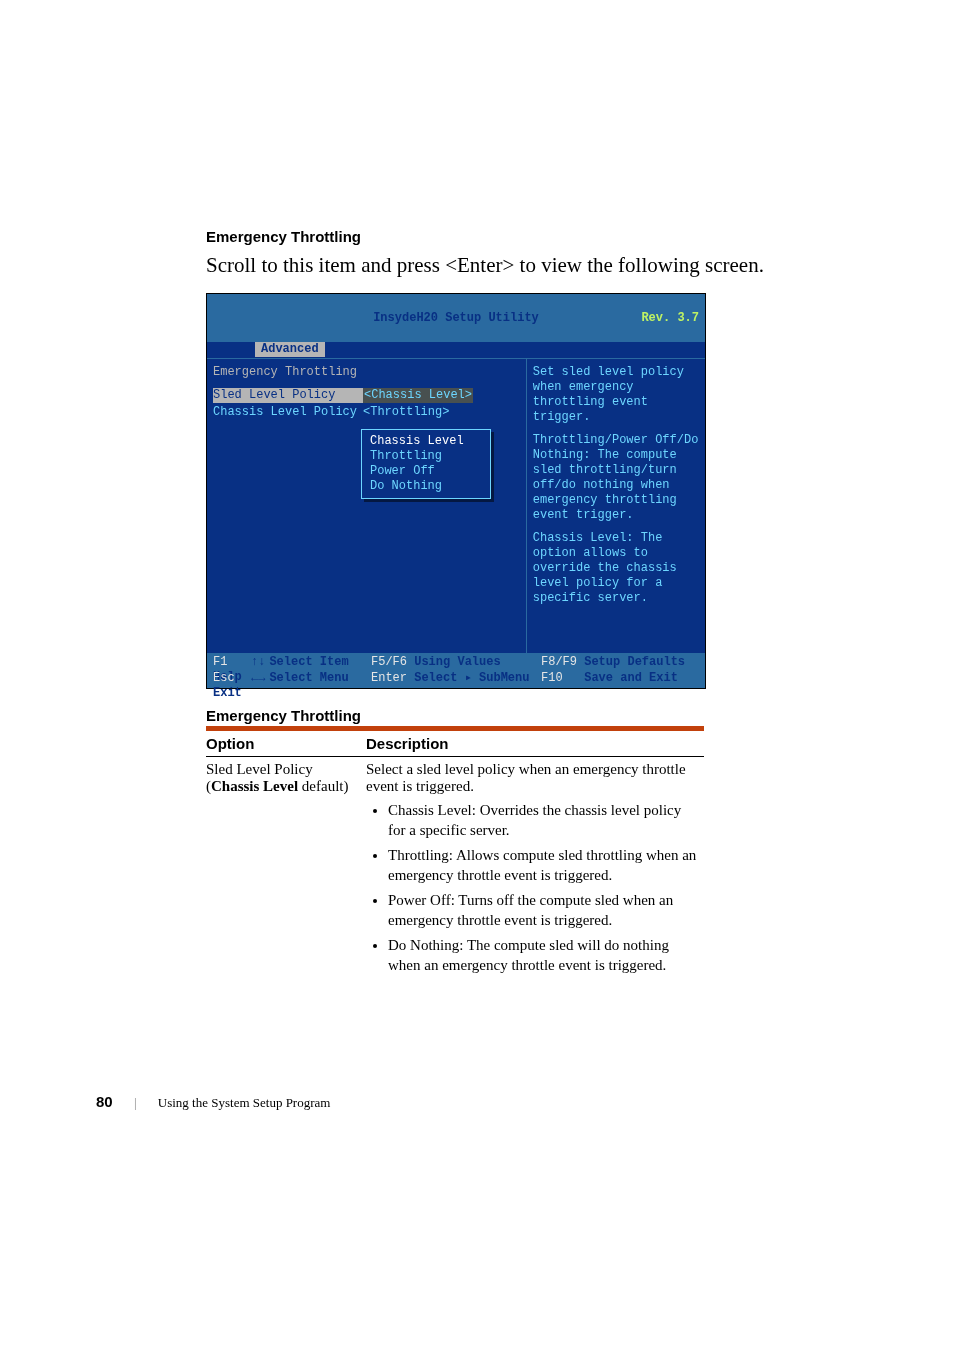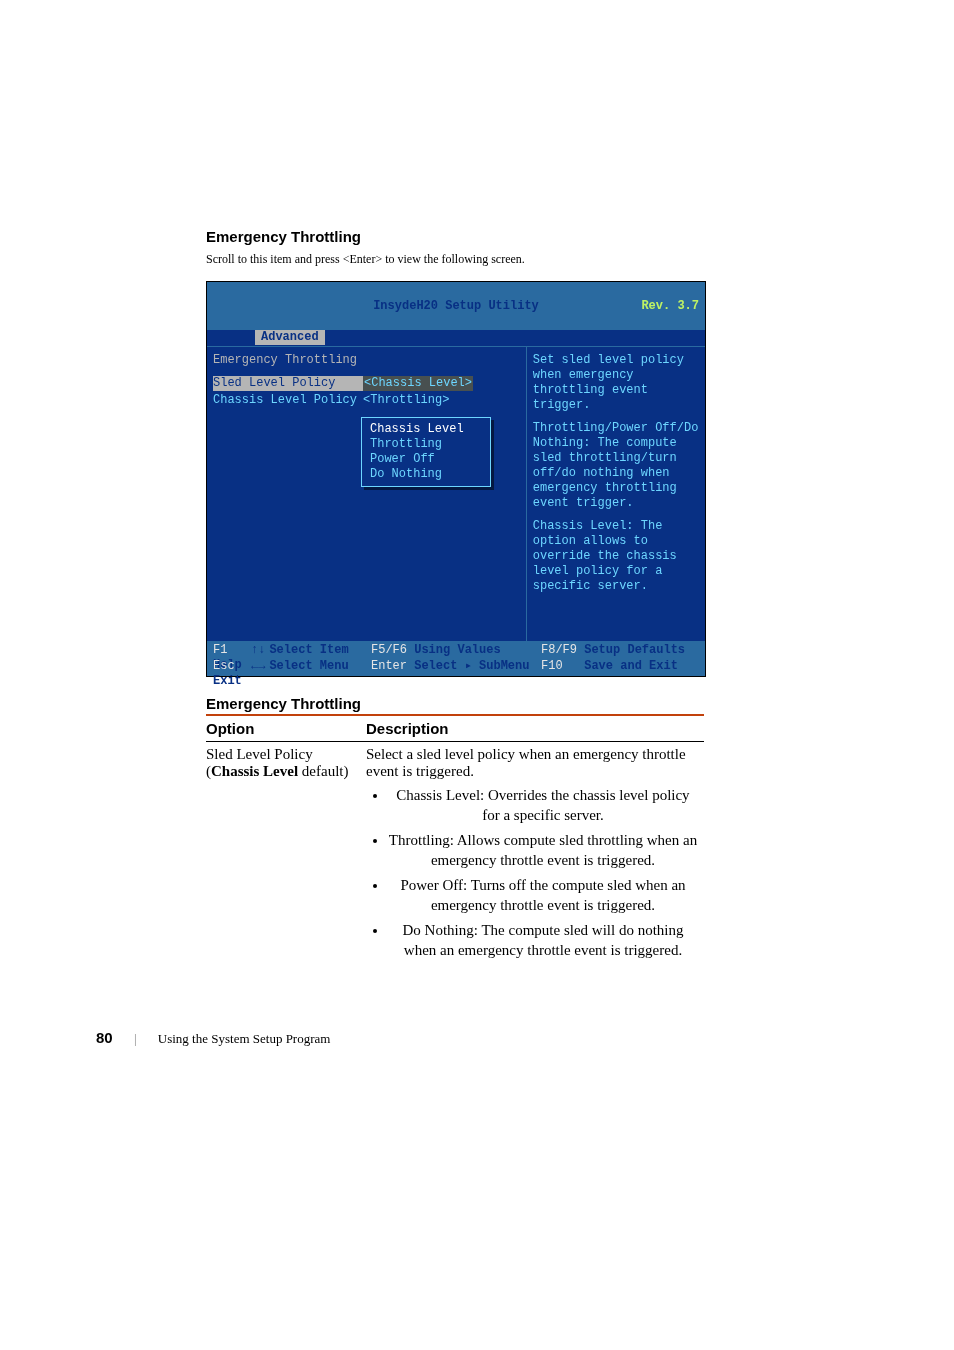--- a/index.html
+++ b/index.html
@@ -14,21 +14,21 @@
     padding: 228px 130px 60px 206px;
     box-sizing: border-box;
   }
   .section-heading {
     font-family: Arial, Helvetica, sans-serif;
     font-weight: bold;
     font-size: 15px;
     margin: 0 0 6px 0;
   }
   .body-text {
-    font-size: 12px;
+    font-size: 21px;
     margin: 0 0 14px 0;
     line-height: 1.35;
   }
   
   .bios {
     width: 498px;
     border: 1px solid #000;
     font-family: 'Courier New', Courier, monospace;
     font-size: 12px;
     line-height: 1.25;
@@ -139,38 +139,37 @@
   }
   table.opt {
     border-collapse: collapse;
     width: 498px;
     font-size: 15px;
   }
   table.opt th {
     font-family: Arial, Helvetica, sans-serif;
     font-weight: bold;
     text-align: left;
-    border-top: 2px solid #c2410c;
+    border-top: 5px solid #c2410c;
     border-bottom: 1px solid #000;
     padding: 4px 6px 4px 0;
   }
   table.opt td {
     vertical-align: top;
     padding: 4px 6px 4px 0;
     border-top: 1px solid #000;
   }
   table.opt td:first-child { width: 154px; }
   ul.optlist {
     margin: 6px 0 0 0;
     padding-left: 22px;
-    text-align: center;
   }
   ul.optlist li { margin-bottom: 6px; line-height: 1.3; }
   .page-footer {
-    margin-top: 59px;
+    margin-top: 108px;
     font-size: 13px;
     font-family: Georgia, 'Times New Roman', serif;
   }
   .page-footer .pn {
     font-family: Arial, Helvetica, sans-serif;
     font-weight: bold;
     font-size: 15px;
     margin-right: 18px;
   }
   .page-footer .sep {

